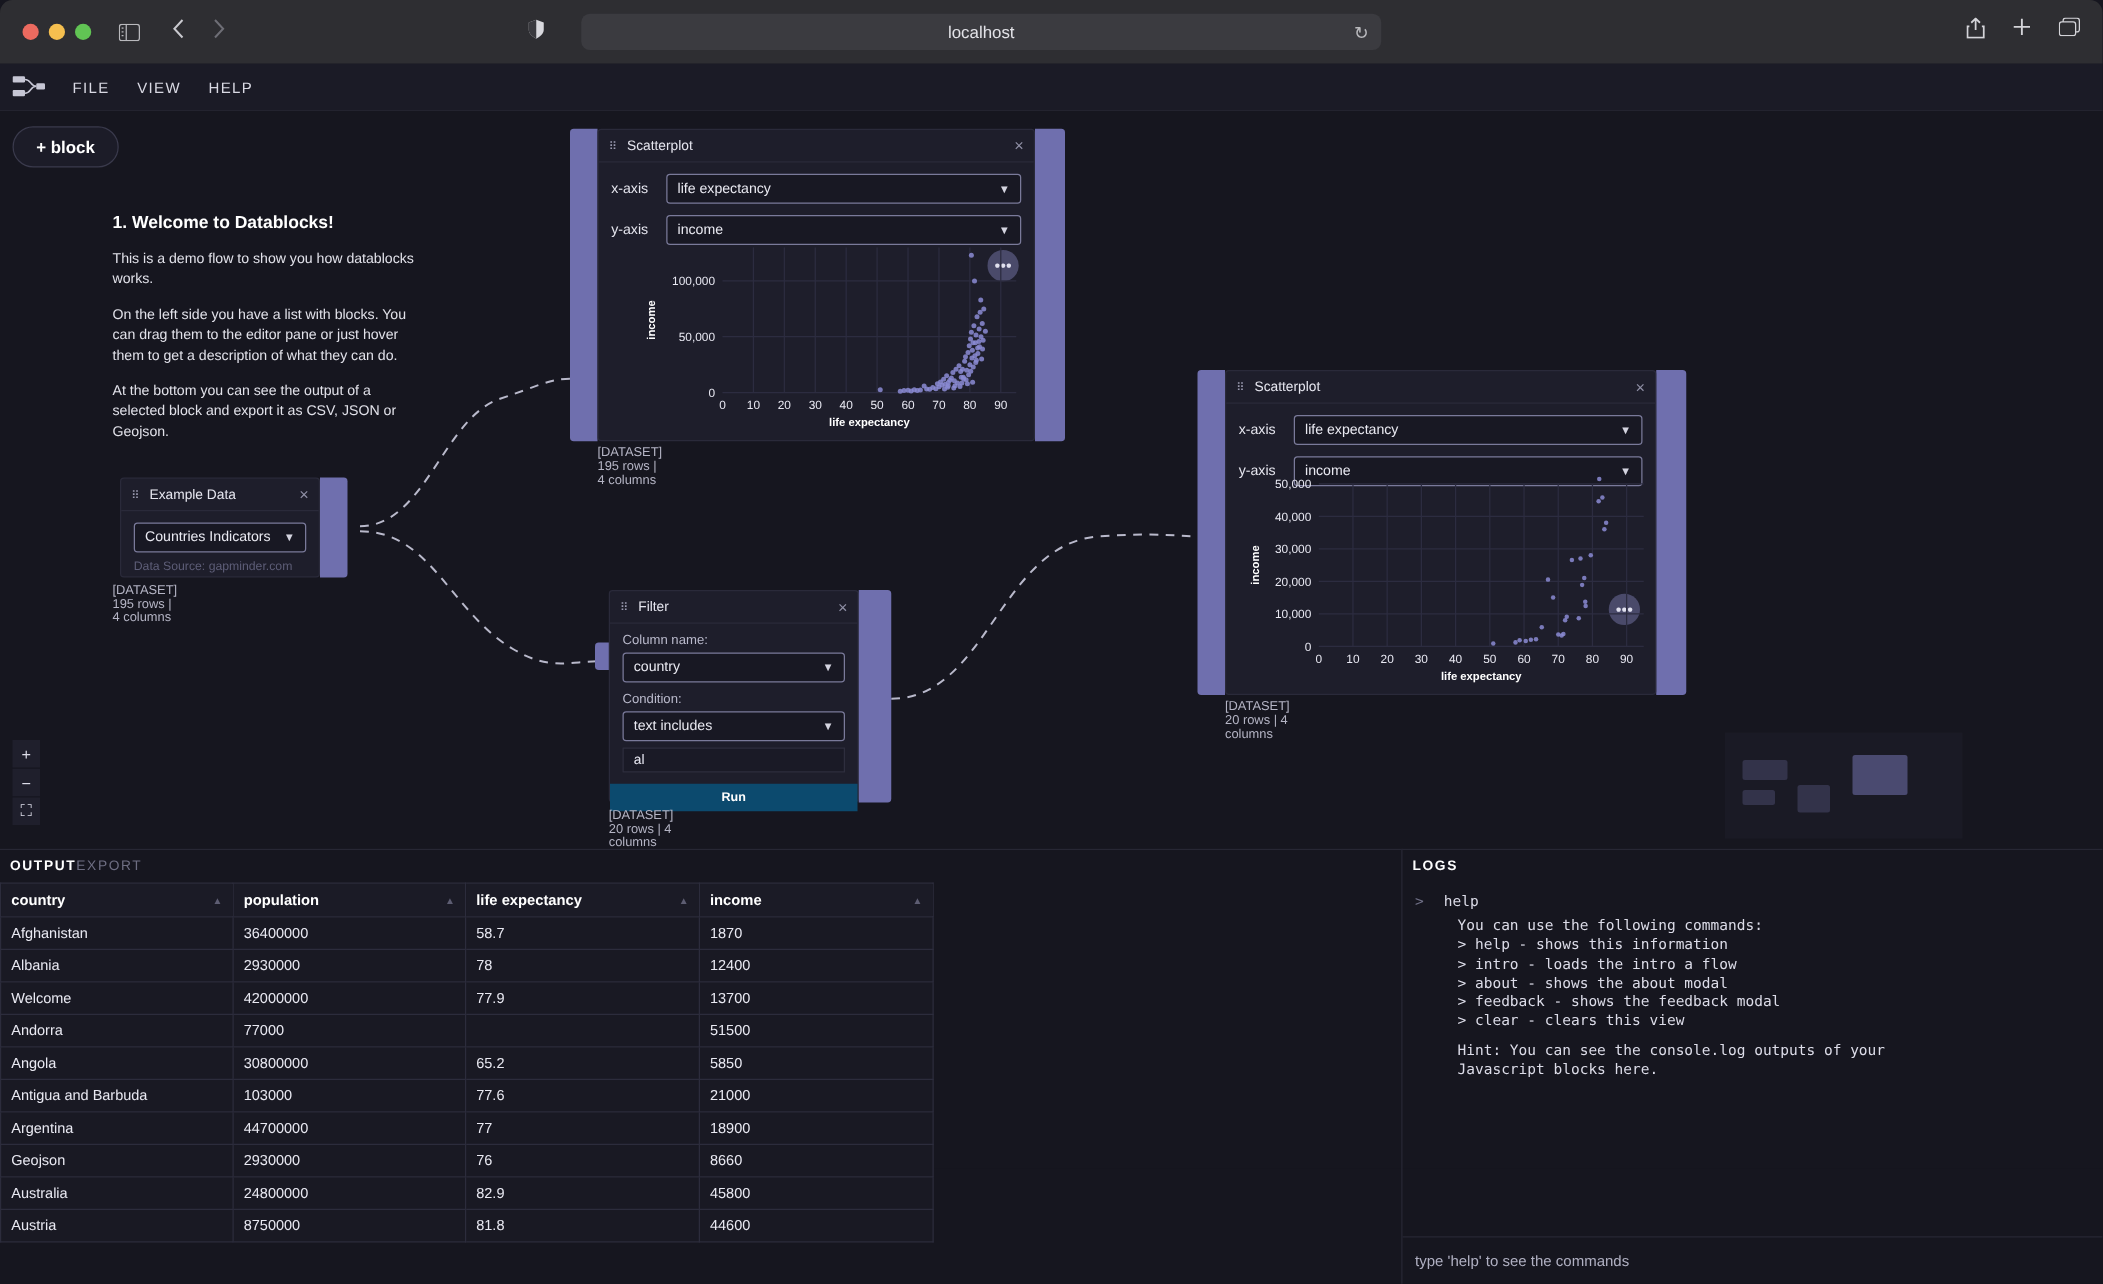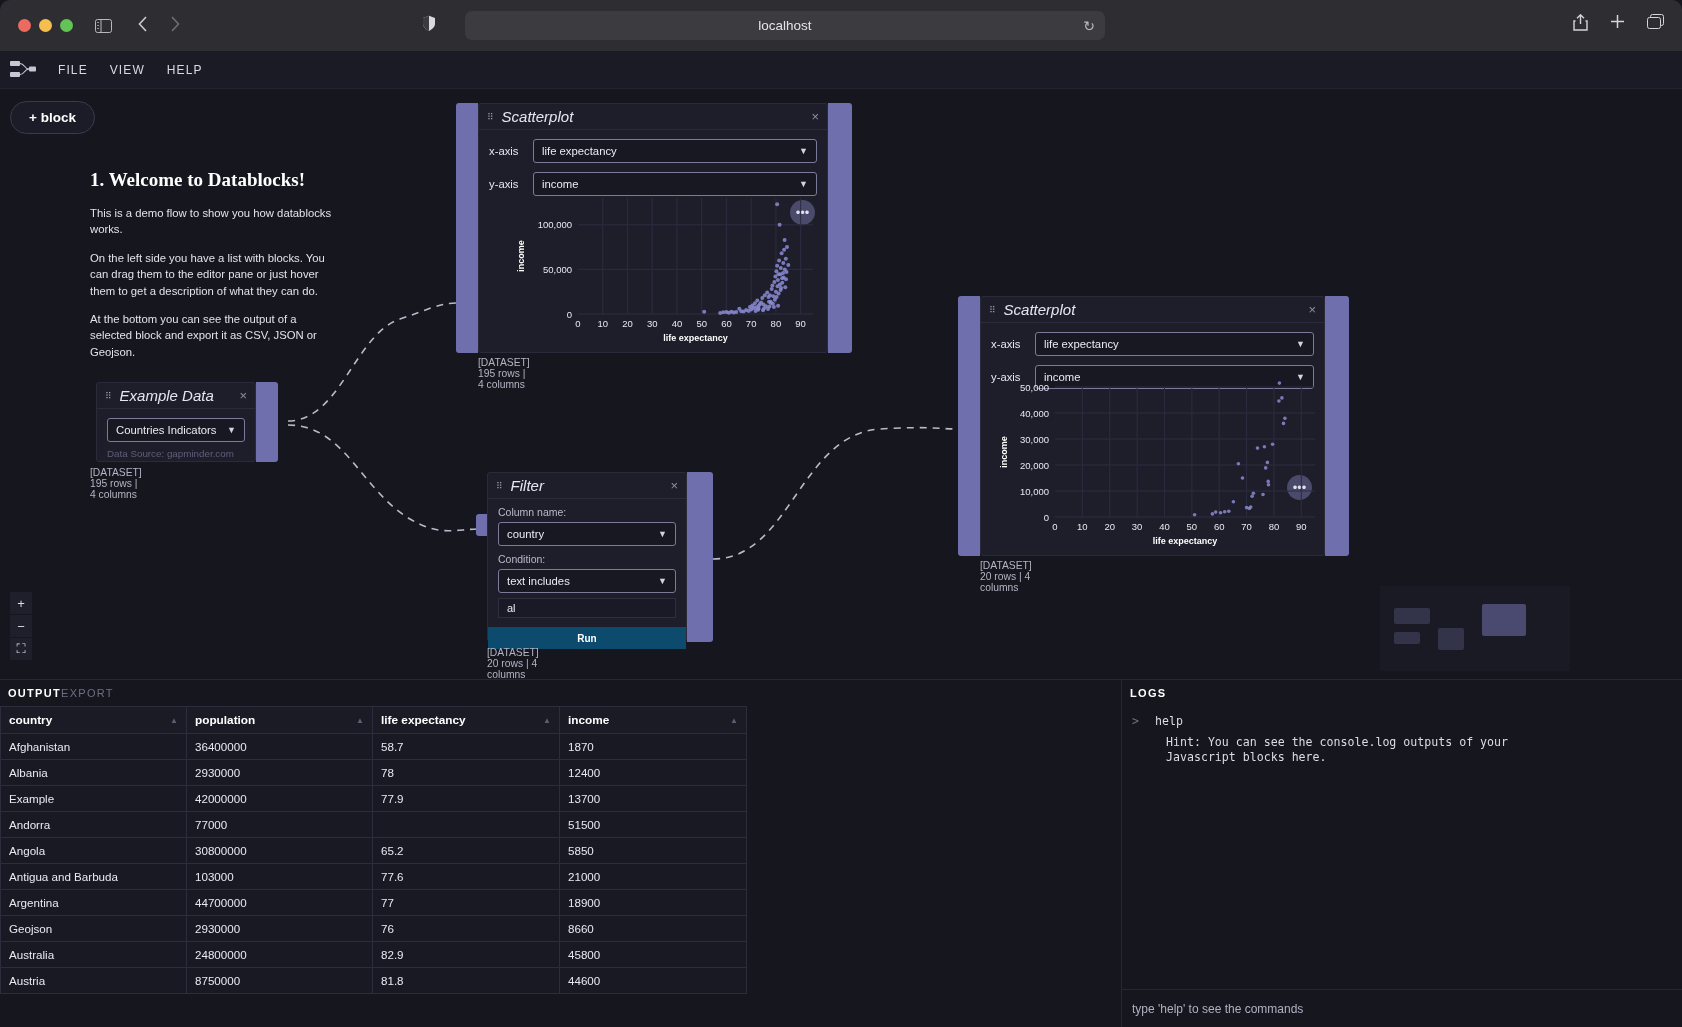--- a/index.html
+++ b/index.html
@@ -53,39 +53,39 @@
     background: #16161f; overflow: hidden;
   }
   .add-block-btn {
     position: absolute; left: 10px; top: 12px;
     padding: 8px 18px; border-radius: 20px;
     border: 1px solid #3a3a4c; background: #1c1c28;
     color: #ffffff; font-size: 13.5px; font-weight: bold;
   }
   
   .welcome { position: absolute; left: 90px; top: 80px; width: 250px; }
-  .welcome h1 { color: #ffffff; font-size: 19px; font-weight: bold; margin-bottom: 14px; font-family: Liberation Serif, serif; }
+  .welcome h1 { color: #ffffff; font-size: 14px; font-weight: bold; margin-bottom: 14px; }
   .welcome p { color: #e2e2ea; font-size: 11.3px; line-height: 1.45; margin-bottom: 12px; }
 
   
   .block { position: absolute; }
   .block-accent {
     position: absolute; left: 0; top: 0; width: 22px;
     background: #6f6fae; border-radius: 3px 0 0 3px;
   }
   .block-body {
     position: absolute; background: #1e1e2b;
     border: 1px solid #2a2a3a; border-radius: 3px;
   }
   .block-head {
     display: flex; align-items: center; height: 26px;
     border-bottom: 1px solid #2a2a3a; padding: 0 8px;
   }
   .grip { color: #9a9ab0; font-size: 9px; line-height: 8px; letter-spacing: 1px; margin-right: 7px; }
-  .block-title { color: #e6e6ef; font-size: 15px; flex: 1; font-style: italic; }
+  .block-title { color: #e6e6ef; font-size: 11px; flex: 1; }
   .block-close { color: #8f8fa5; font-size: 13px; }
   .row { display: flex; align-items: center; padding: 0 10px; margin-top: 9px; }
   .axis-label { color: #e6e6ef; font-size: 11.3px; width: 44px; }
   .select {
     flex: 1; height: 24px; background: #181823; border: 1px solid #7a7a9a;
     border-radius: 3px; color: #eaeaf2; font-size: 11.3px;
     display: flex; align-items: center; padding: 0 8px; position: relative;
   }
   .select .caret { position: absolute; right: 8px; font-size: 9px; color: #d4d4e0; }
   .caption { position: absolute; color: #b4b4c4; font-size: 10.3px; }
@@ -577,21 +577,21 @@
               <td class="col2">58.7</td>
               <td class="col3">1870</td>
             </tr>
             <tr>
               <td class="col0">Albania</td>
               <td class="col1">2930000</td>
               <td class="col2">78</td>
               <td class="col3">12400</td>
             </tr>
             <tr>
-              <td class="col0">Example</td>
+              <td class="col0">Welcome</td>
               <td class="col1">42000000</td>
               <td class="col2">77.9</td>
               <td class="col3">13700</td>
             </tr>
             <tr>
               <td class="col0">Andorra</td>
               <td class="col1">77000</td>
               <td class="col2"></td>
               <td class="col3">51500</td>
             </tr>
@@ -637,20 +637,26 @@
 
     <div class="logs-pane">
       <div class="pane-head">
         <span class="tab">LOGS</span>
       </div>
       <div class="logs-body" id="logs-body">
           <div class="log-cmd">
             <span class="chev">&gt;</span>
             <span>help</span>
           </div>
+          <div class="log-block">You can use the following commands:
+&gt; help - shows this information
+&gt; intro - loads the intro a flow
+&gt; about - shows the about modal
+&gt; feedback - shows the feedback modal
+&gt; clear - clears this view</div>
           <div class="log-hint">Hint: You can see the console.log outputs of your Javascript blocks here.</div>
         </div>
       <div class="logs-input">
         <span>type 'help' to see the commands</span>
       </div>
     </div>
   </div>
 </div>
 
 </body></html>

